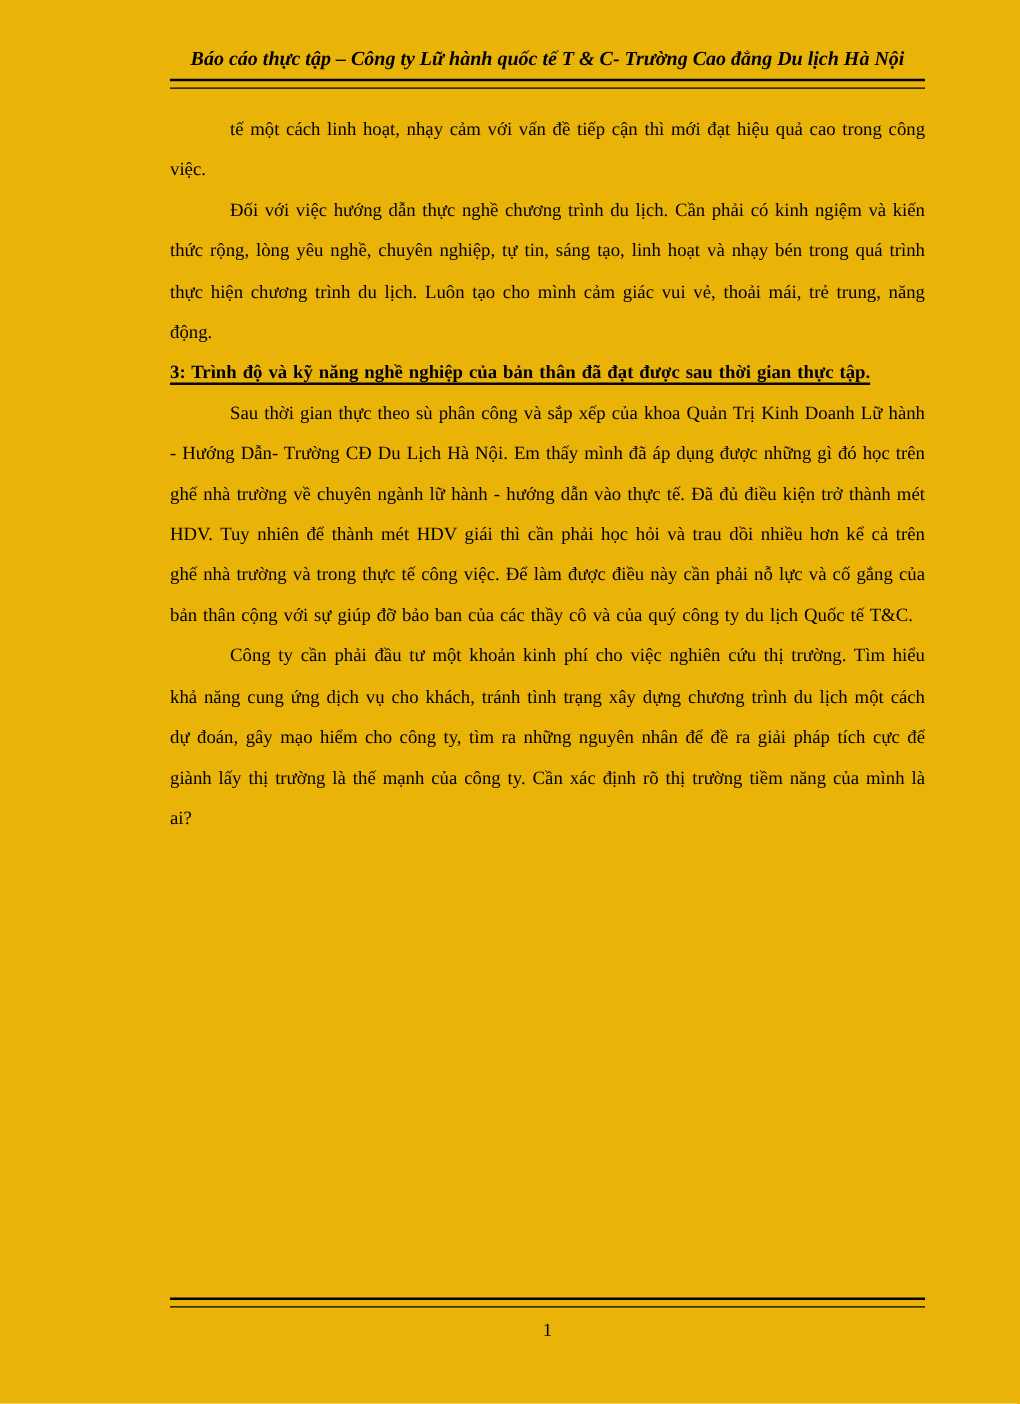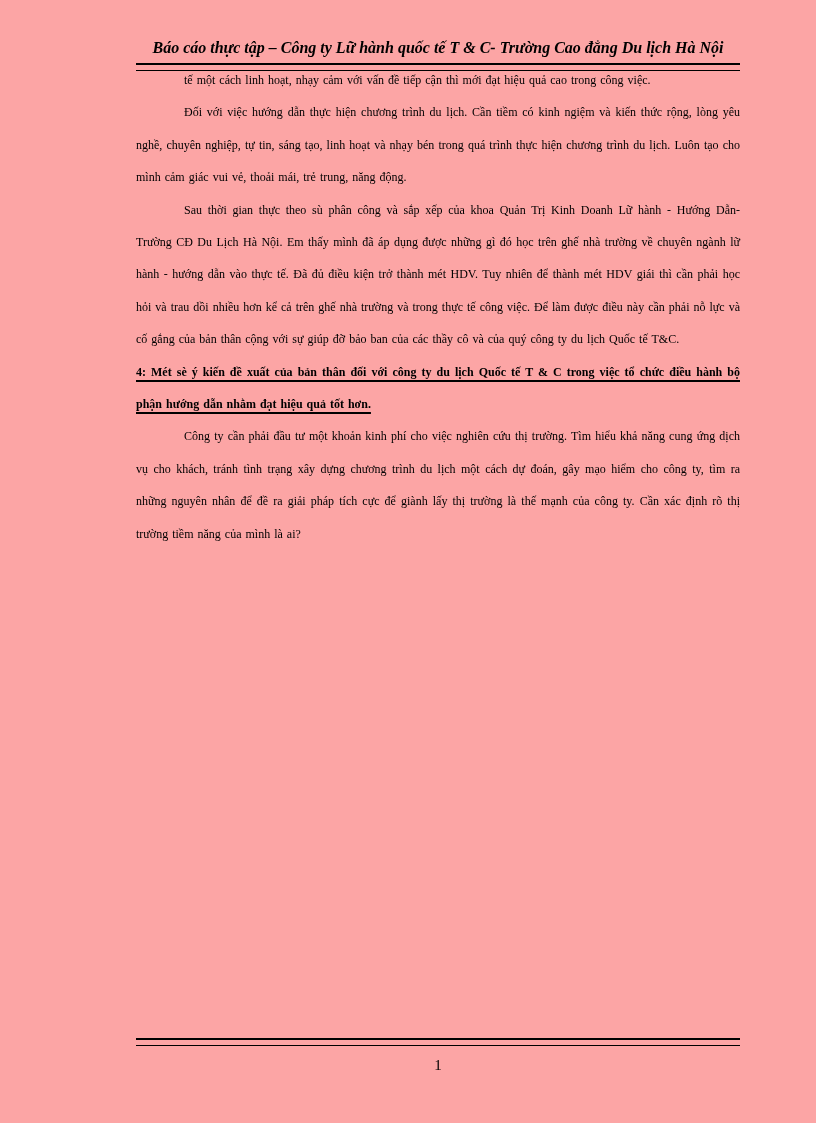--- a/index.html
+++ b/index.html
@@ -4,21 +4,21 @@
 <style>
   html, body {
     margin: 0;
     padding: 0;
     background: #ffffff;
   }
   .page {
     position: relative;
     width: 816px;
     height: 1123px;
-    background: #fca5a5;
+    background: #eab308;
     font-family: "Liberation Serif", serif;
     color: #000000;
     overflow: hidden;
   }
   .page-header {
     position: absolute;
     top: 38px;
     left: 136px;
     width: 604px;
     text-align: center;
@@ -32,24 +32,24 @@
     white-space: nowrap;
   }
   .double-rule {
     margin-top: 5px;
     height: 5px;
     border-top: 2px solid #000;
     border-bottom: 1px solid #000;
   }
   .document-body {
     position: absolute;
-    top: 64px;
+    top: 88px;
     left: 136px;
     width: 604px;
-    font-size: 12px;
+    font-size: 15px;
     line-height: 32.4px;
     text-align: justify;
     word-spacing: 1px;
   }
   .para {
     margin: 0;
     text-indent: 48px;
   }
   .heading {
     margin: 0;
@@ -83,23 +83,23 @@
 
 <div class="page">
 
   <div class="page-header">
     <span class="header-title">Báo cáo thực tập – Công ty Lữ hành quốc tế T &amp; C- Trường Cao đẳng Du lịch Hà Nội</span>
     <div class="double-rule"></div>
   </div>
 
   <div class="document-body">
     <p class="para">tế một cách linh hoạt, nhạy cảm với vấn đề tiếp cận thì mới đạt hiệu quả cao trong công việc.</p>
-    <p class="para">Đối với việc hướng dẫn thực hiện chương trình du lịch. Cần tiềm có kinh ngiệm và kiến thức rộng, lòng yêu nghề, chuyên nghiệp, tự tin, sáng tạo, linh hoạt và nhạy bén trong quá trình thực hiện chương trình du lịch. Luôn tạo cho mình cảm giác vui vẻ, thoải mái, trẻ trung, năng động.</p>
+    <p class="para">Đối với việc hướng dẫn thực nghề chương trình du lịch. Cần phải có kinh ngiệm và kiến thức rộng, lòng yêu nghề, chuyên nghiệp, tự tin, sáng tạo, linh hoạt và nhạy bén trong quá trình thực hiện chương trình du lịch. Luôn tạo cho mình cảm giác vui vẻ, thoải mái, trẻ trung, năng động.</p>
+    <p class="heading">3: Trình độ và kỹ năng nghề nghiệp của bản thân đã đạt được sau thời gian thực tập.</p>
     <p class="para">Sau thời gian thực theo sù phân công và sắp xếp của khoa Quản Trị Kinh Doanh Lữ hành - Hướng Dẫn- Trường CĐ Du Lịch Hà Nội. Em thấy mình đã áp dụng được những gì đó học trên ghế nhà trường về chuyên ngành lữ hành - hướng dẫn vào thực tế. Đã đủ điều kiện trở thành mét HDV. Tuy nhiên để thành mét HDV giái thì cần phải học hỏi và trau dồi nhiều hơn kể cả trên ghế nhà trường và trong thực tế công việc. Để làm được điều này cần phải nỗ lực và cố gắng của bản thân cộng với sự giúp đỡ bảo ban của các thầy cô và của quý công ty du lịch Quốc tế T&amp;C.</p>
-    <p class="heading">4: Mét sè ý kiến đề xuất của bản thân đối với công ty du lịch Quốc tế T &amp; C trong việc tổ chức điều hành bộ phận hướng dẫn nhằm đạt hiệu quả tốt hơn.</p>
     <p class="para">Công ty cần phải đầu tư một khoản kinh phí cho việc nghiên cứu thị trường. Tìm hiểu khả năng cung ứng dịch vụ cho khách, tránh tình trạng xây dựng chương trình du lịch một cách dự đoán, gây mạo hiểm cho công ty, tìm ra những nguyên nhân để đề ra giải pháp tích cực để giành lấy thị trường là thế mạnh của công ty. Cần xác định rõ thị trường tiềm năng của mình là ai?</p>
   </div>
 
   <div class="page-footer">
     <div class="double-rule"></div>
     <span class="page-number">1</span>
   </div>
 
 </div>
 

